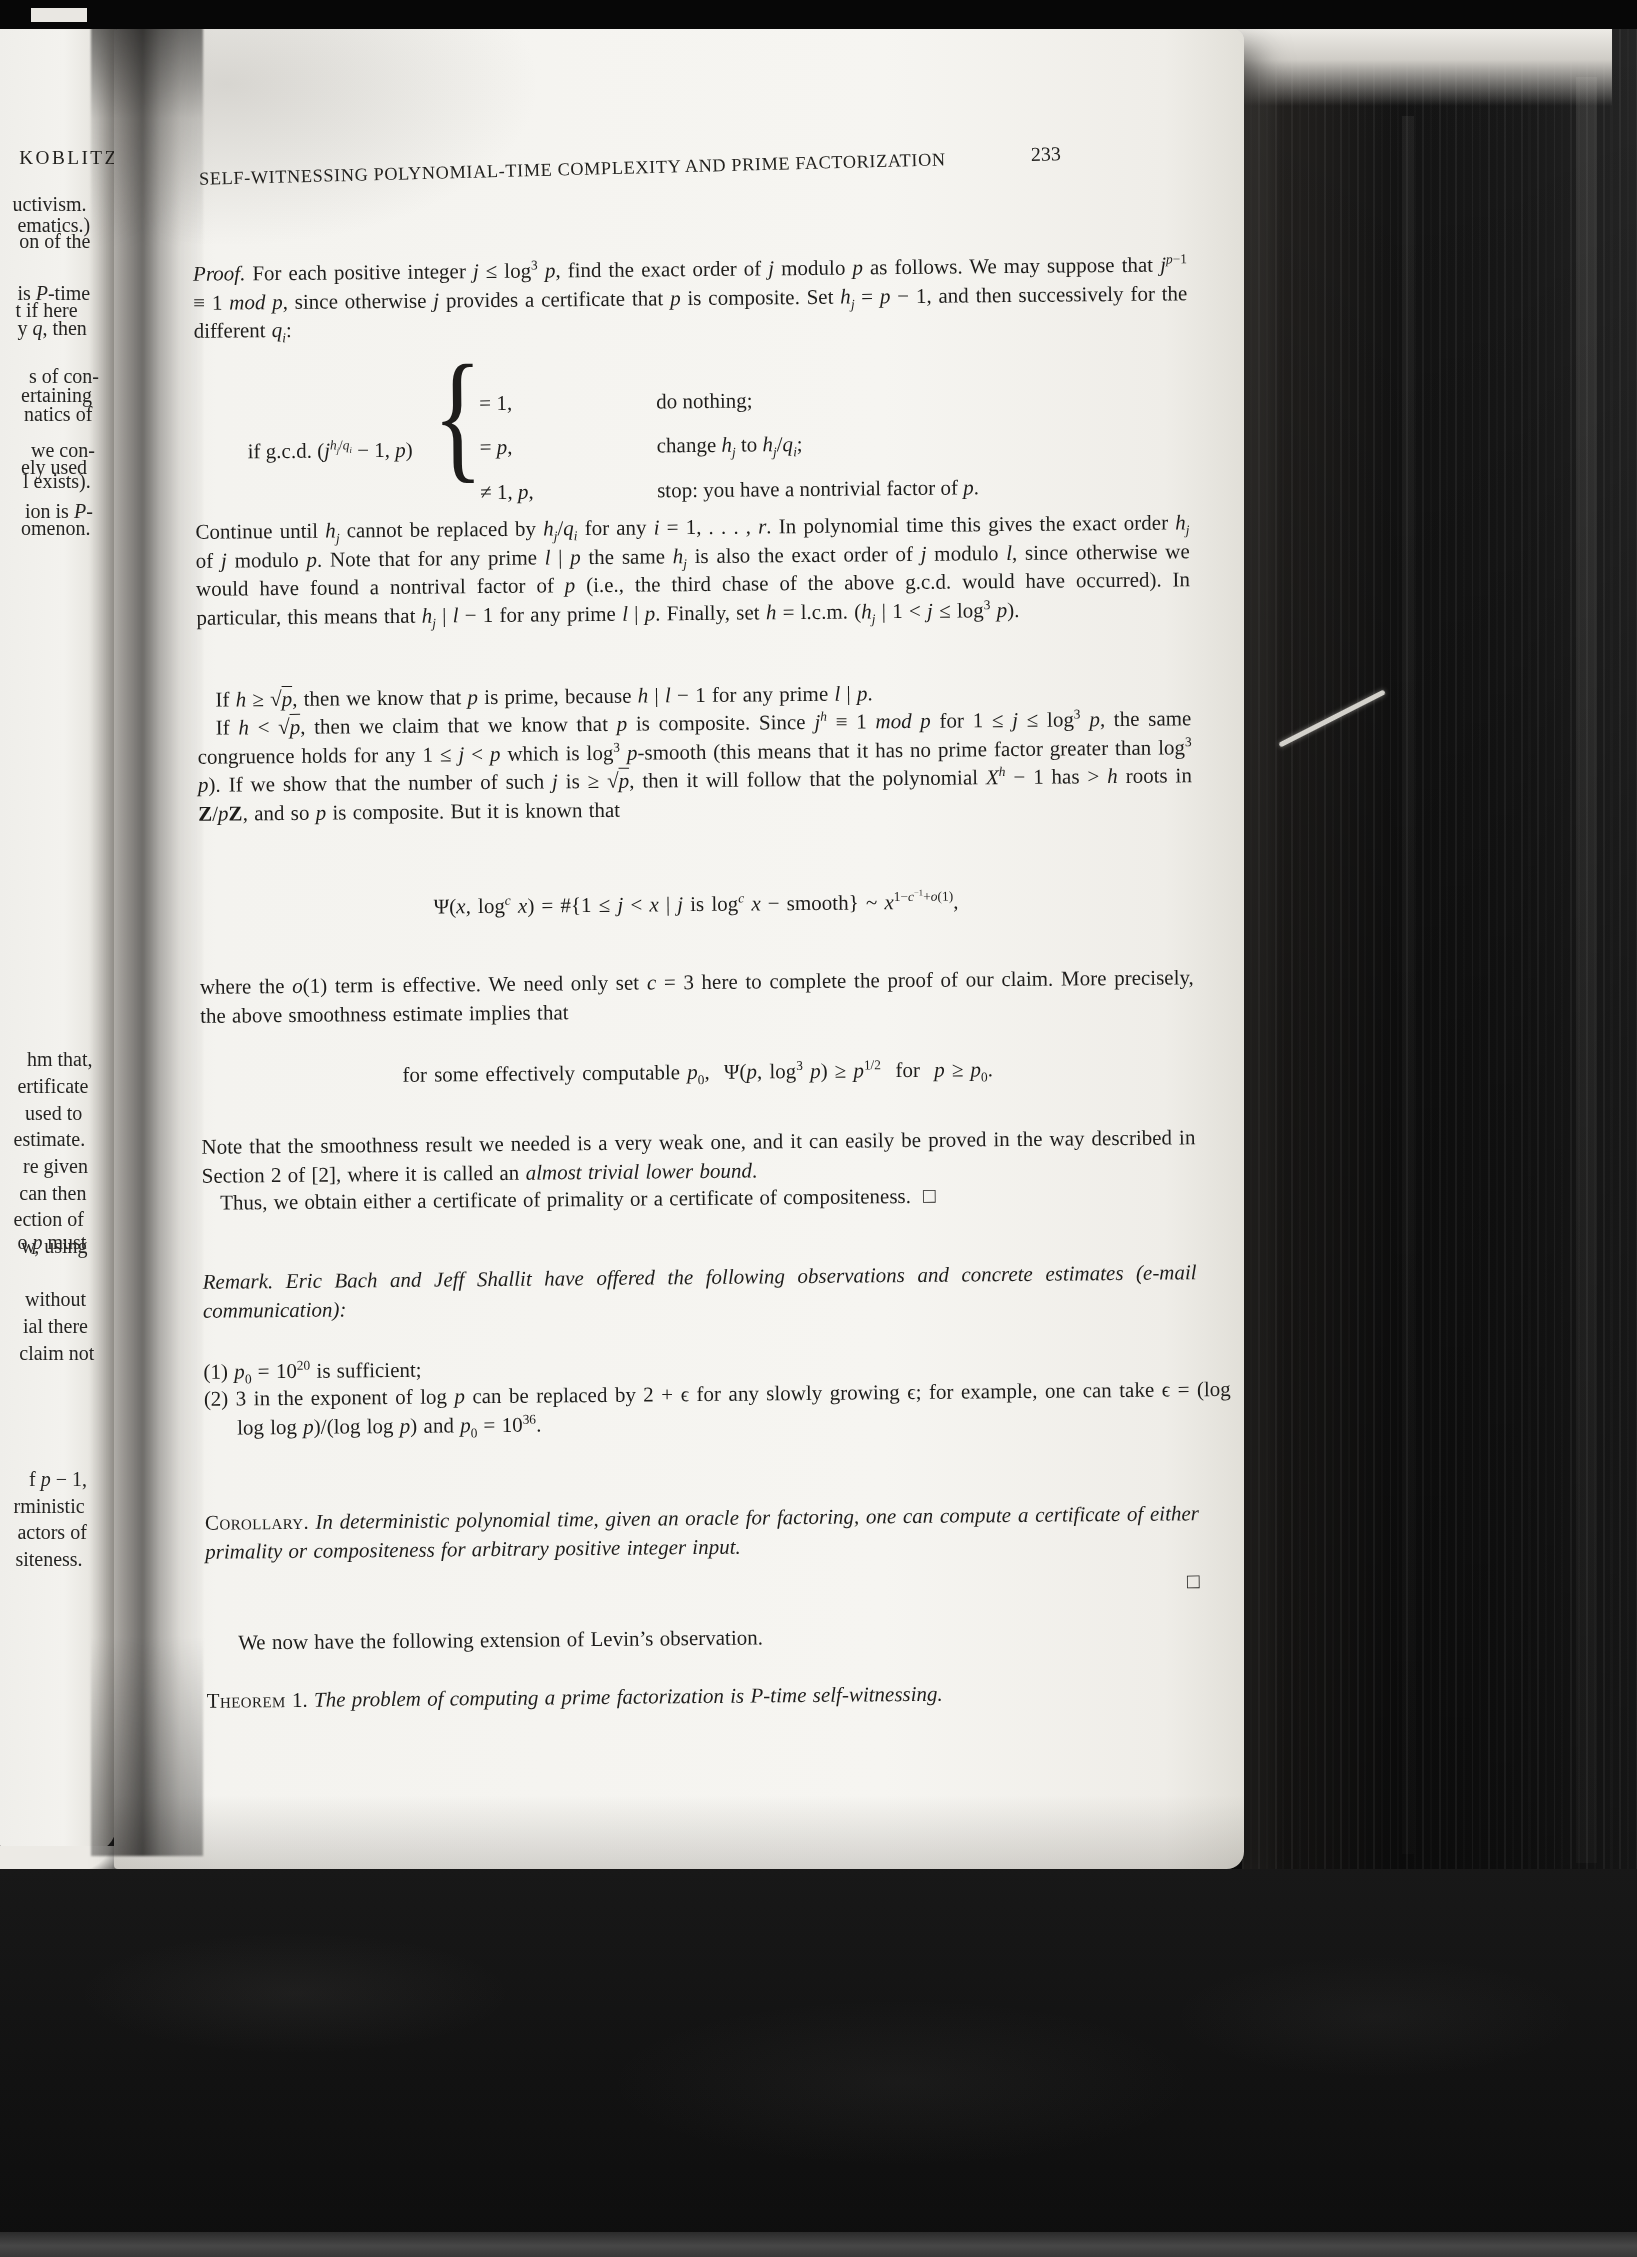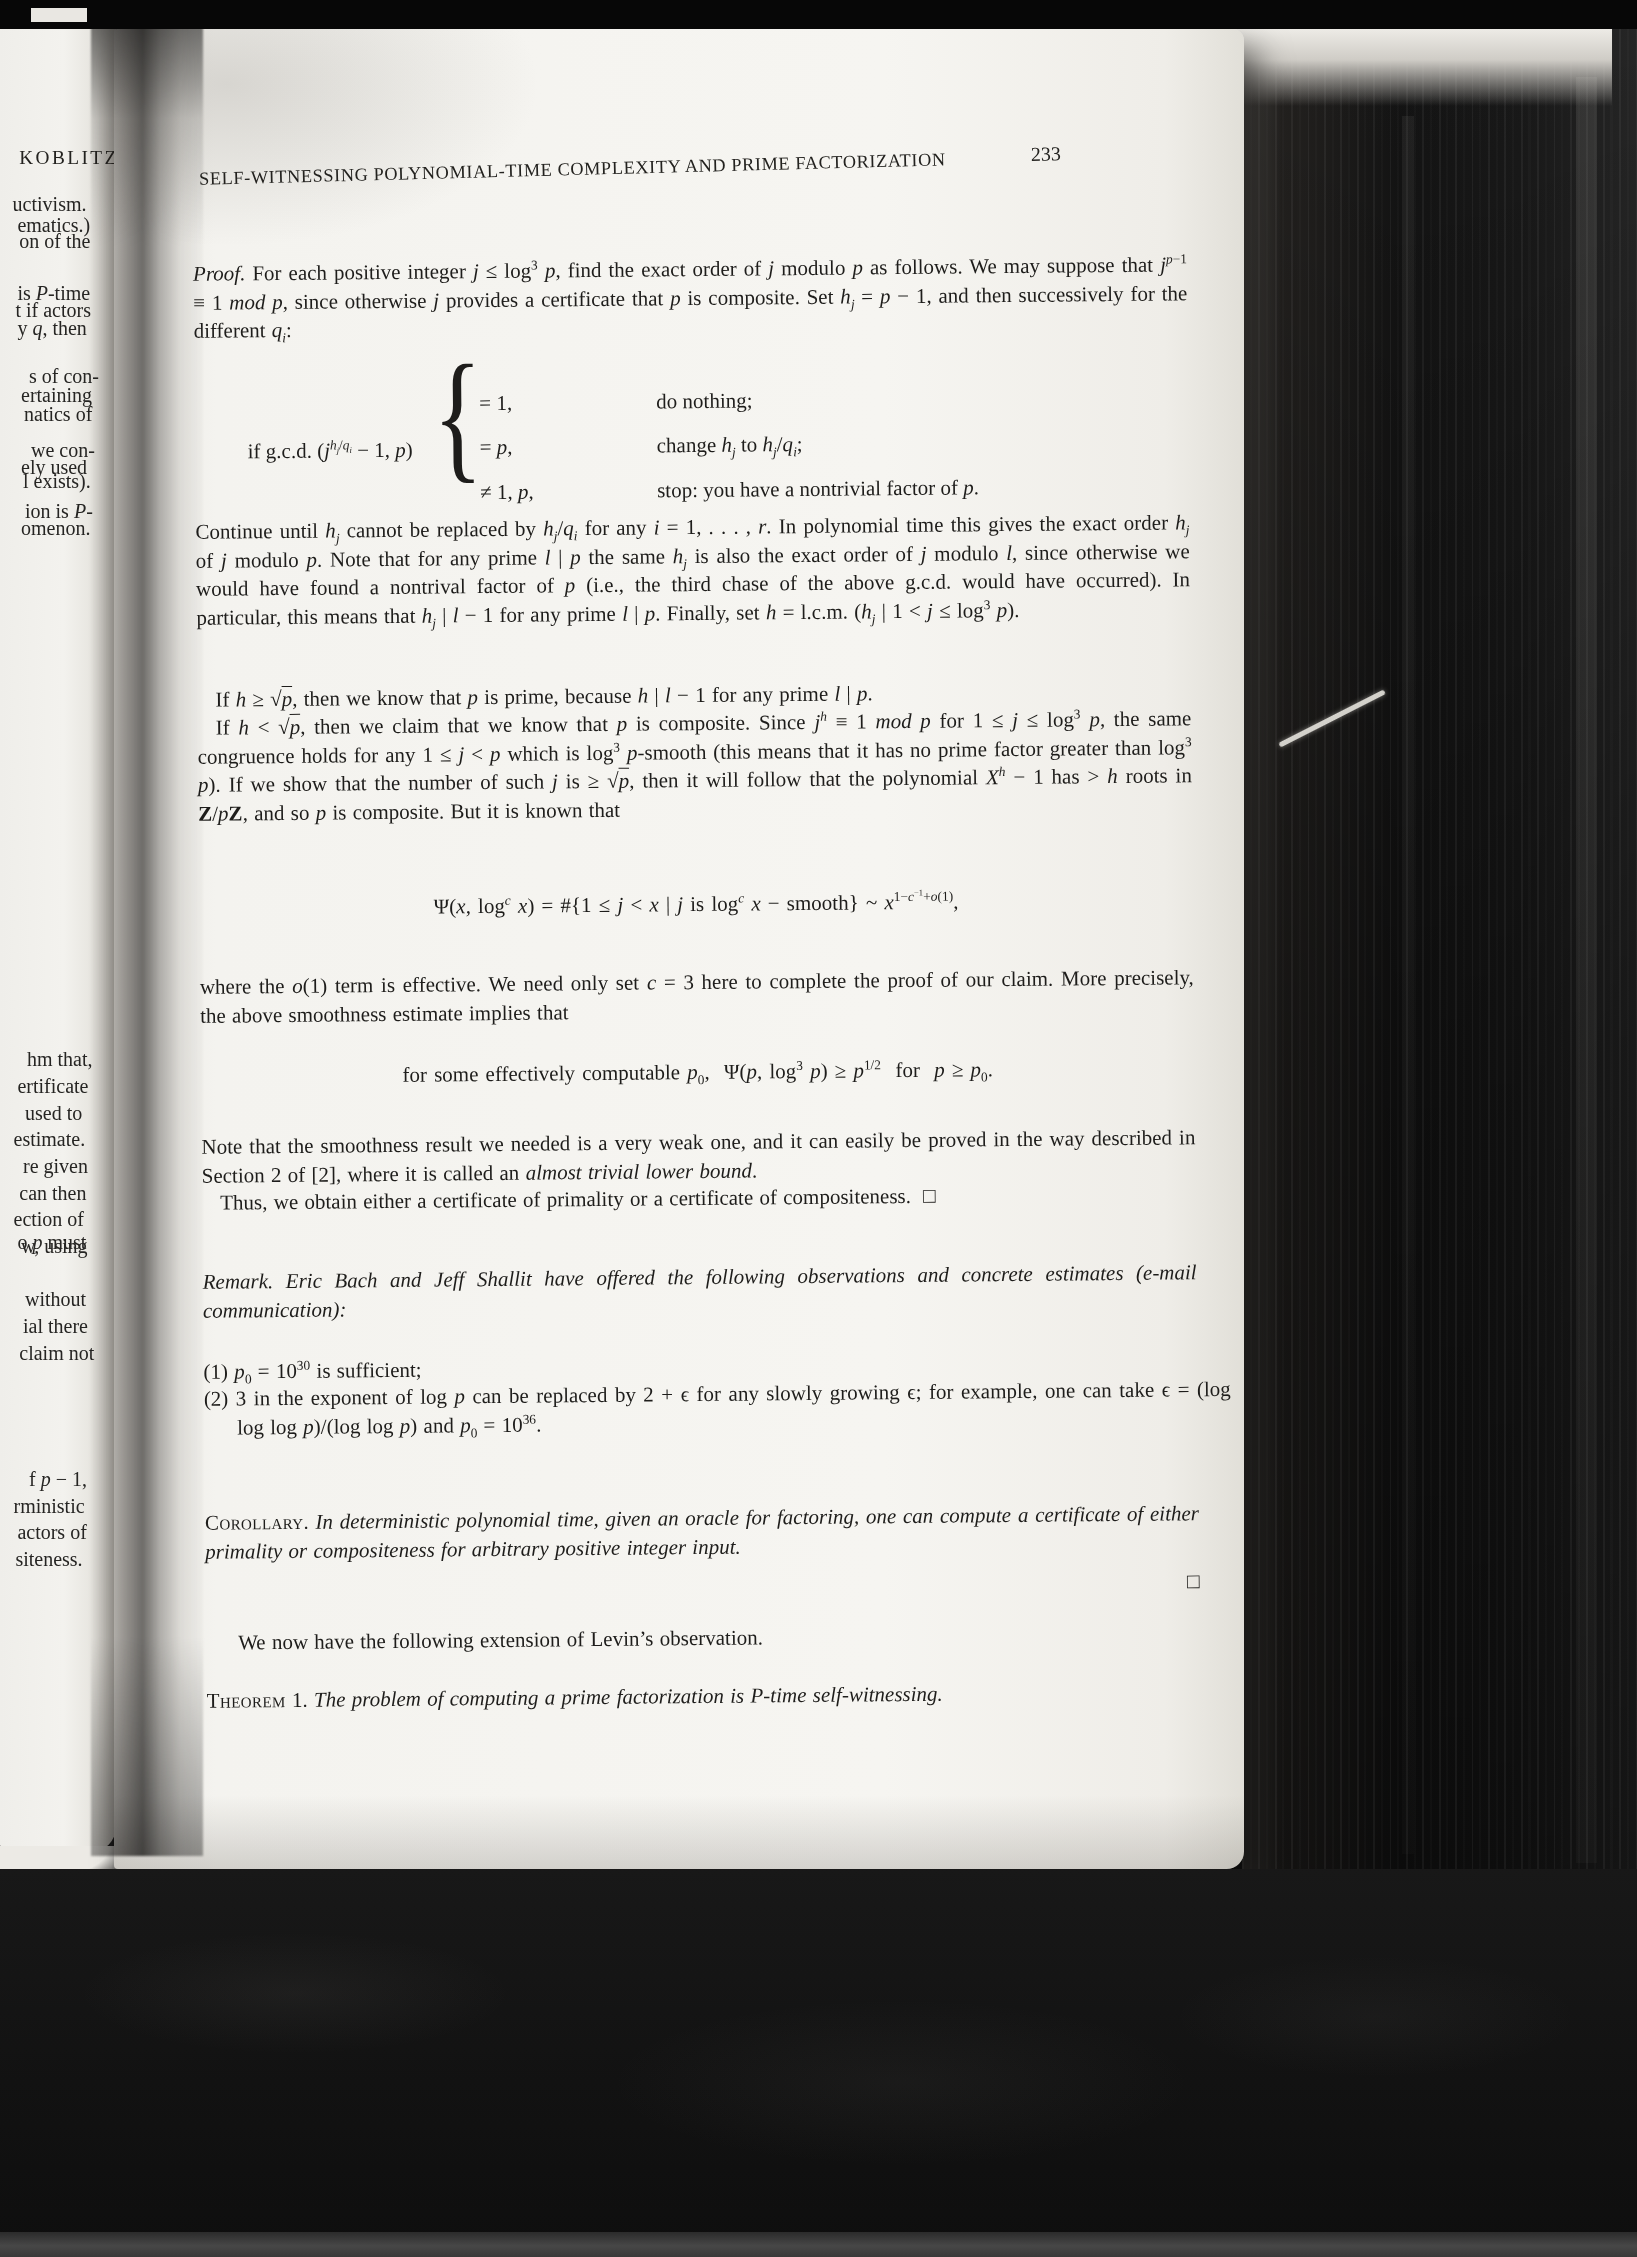--- a/index.html
+++ b/index.html
@@ -91,21 +91,21 @@
 <div class="bottom-strip"></div>
 <div class="top-bar"></div>
 <div class="top-bar-notch"></div>
 
 <div class="facing-page">
   <div class="facing-head">KOBLITZ</div>
   <span class="facing-frag" style="top:164px;left:12.6px">uctivism.</span>
   <span class="facing-frag" style="top:185px;left:17.4px">ematics.)</span>
   <span class="facing-frag" style="top:201px;left:19.3px">on of the</span>
   <span class="facing-frag" style="top:253px;left:17.4px">is <i>P</i>-time</span>
-  <span class="facing-frag" style="top:270px;left:15.4px">t if actors</span>
+  <span class="facing-frag" style="top:270px;left:15.4px">t if here</span>
   <span class="facing-frag" style="top:288px;left:17.4px">y <i>q</i>, then</span>
   <span class="facing-frag" style="top:336px;left:29px">s of con-</span>
   <span class="facing-frag" style="top:355px;left:21px">ertaining</span>
   <span class="facing-frag" style="top:374px;left:24px">natics of</span>
   <span class="facing-frag" style="top:410px;left:31px">we con-</span>
   <span class="facing-frag" style="top:427px;left:21px">ely used</span>
   <span class="facing-frag" style="top:441px;left:23px">l exists).</span>
   <span class="facing-frag" style="top:471px;left:25px">ion is <i>P</i>-</span>
   <span class="facing-frag" style="top:488px;left:21px">omenon.</span>
   <span class="facing-frag" style="top:1019px;left:27px">hm that,</span>
@@ -159,21 +159,21 @@
 
     <p class="blk" style="top:918px">where the <i>o</i>(1) term is effective. We need only set <i>c</i> = 3 here to complete the proof of our claim. More precisely, the above smoothness estimate implies that</p>
 
     <p class="blk eq" style="top:1008px">for some effectively computable <i>p</i><sub>0</sub>,&nbsp;&nbsp;Ψ(<i>p</i>, log<sup>3</sup> <i>p</i>) ≥ <i>p</i><sup>1/2</sup>&nbsp;&nbsp;for&nbsp;&nbsp;<i>p</i> ≥ <i>p</i><sub>0</sub>.</p>
 
     <p class="blk" style="top:1078px">Note that the smoothness result we needed is a very weak one, and it can easily be proved in the way described in Section 2 of [2], where it is called an <i>almost trivial lower bound</i>.</p>
     <p class="blk ind" style="top:1134px">Thus, we obtain either a certificate of primality or a certificate of compositeness. <span class="qed">□</span></p>
 
     <p class="blk" style="top:1213px"><i>Remark. Eric Bach and Jeff Shallit have offered the following observations and concrete estimates (e-mail communication):</i></p>
 
-    <p class="blk item" style="top:1303px">(1) <i>p</i><sub>0</sub> = 10<sup>30</sup> is sufficient;</p>
+    <p class="blk item" style="top:1303px">(1) <i>p</i><sub>0</sub> = 10<sup>20</sup> is sufficient;</p>
     <p class="blk item" style="top:1330px">(2) 3 in the exponent of log <i>p</i> can be replaced by 2 + ϵ for any slowly growing ϵ; for example, one can take ϵ = (log log log <i>p</i>)/(log log <i>p</i>) and <i>p</i><sub>0</sub> = 10<sup>36</sup>.</p>
 
     <p class="blk" style="top:1454px"><span class="sc">Corollary</span>. <i>In deterministic polynomial time, given an oracle for factoring, one can compute a certificate of either primality or compositeness for arbitrary positive integer input.</i></p>
     <p class="blk qed-line" style="top:1522px">□</p>
 
     <p class="blk ind2" style="top:1574px">We now have the following extension of Levin’s observation.</p>
 
     <p class="blk" style="top:1632px"><span class="sc">Theorem</span> 1. <i>The problem of computing a prime factorization is P-time self-witnessing.</i></p>
 
   </div>

